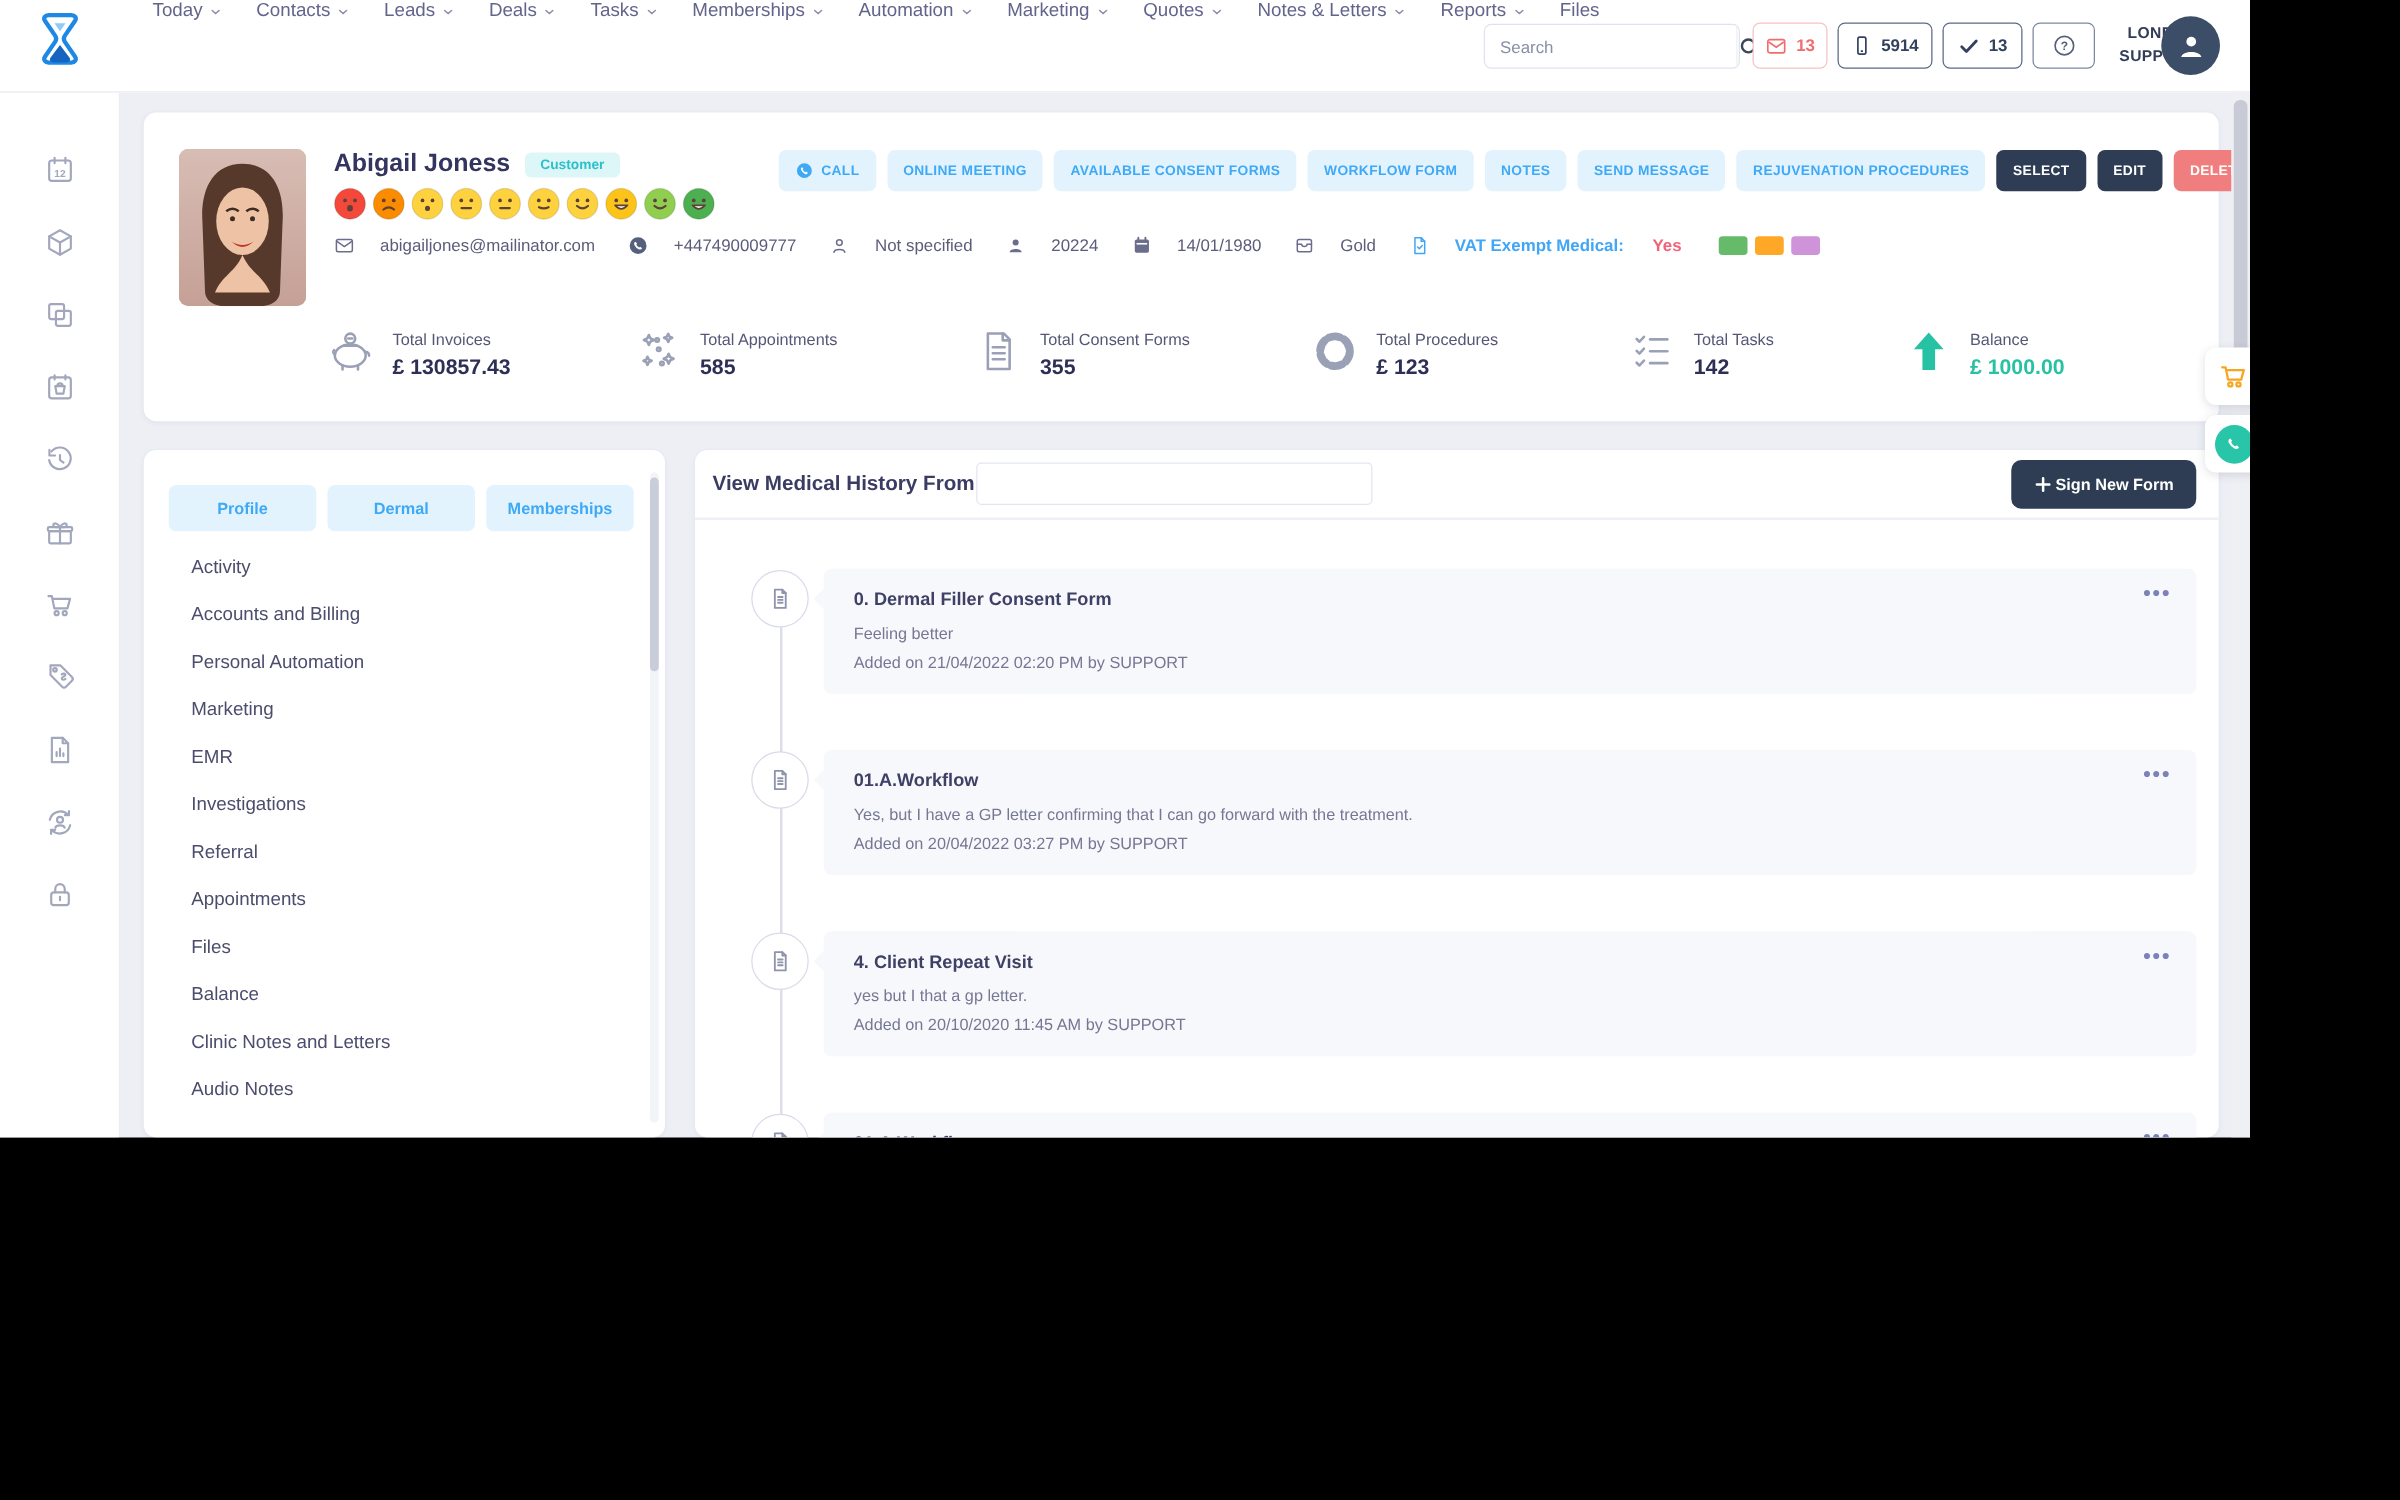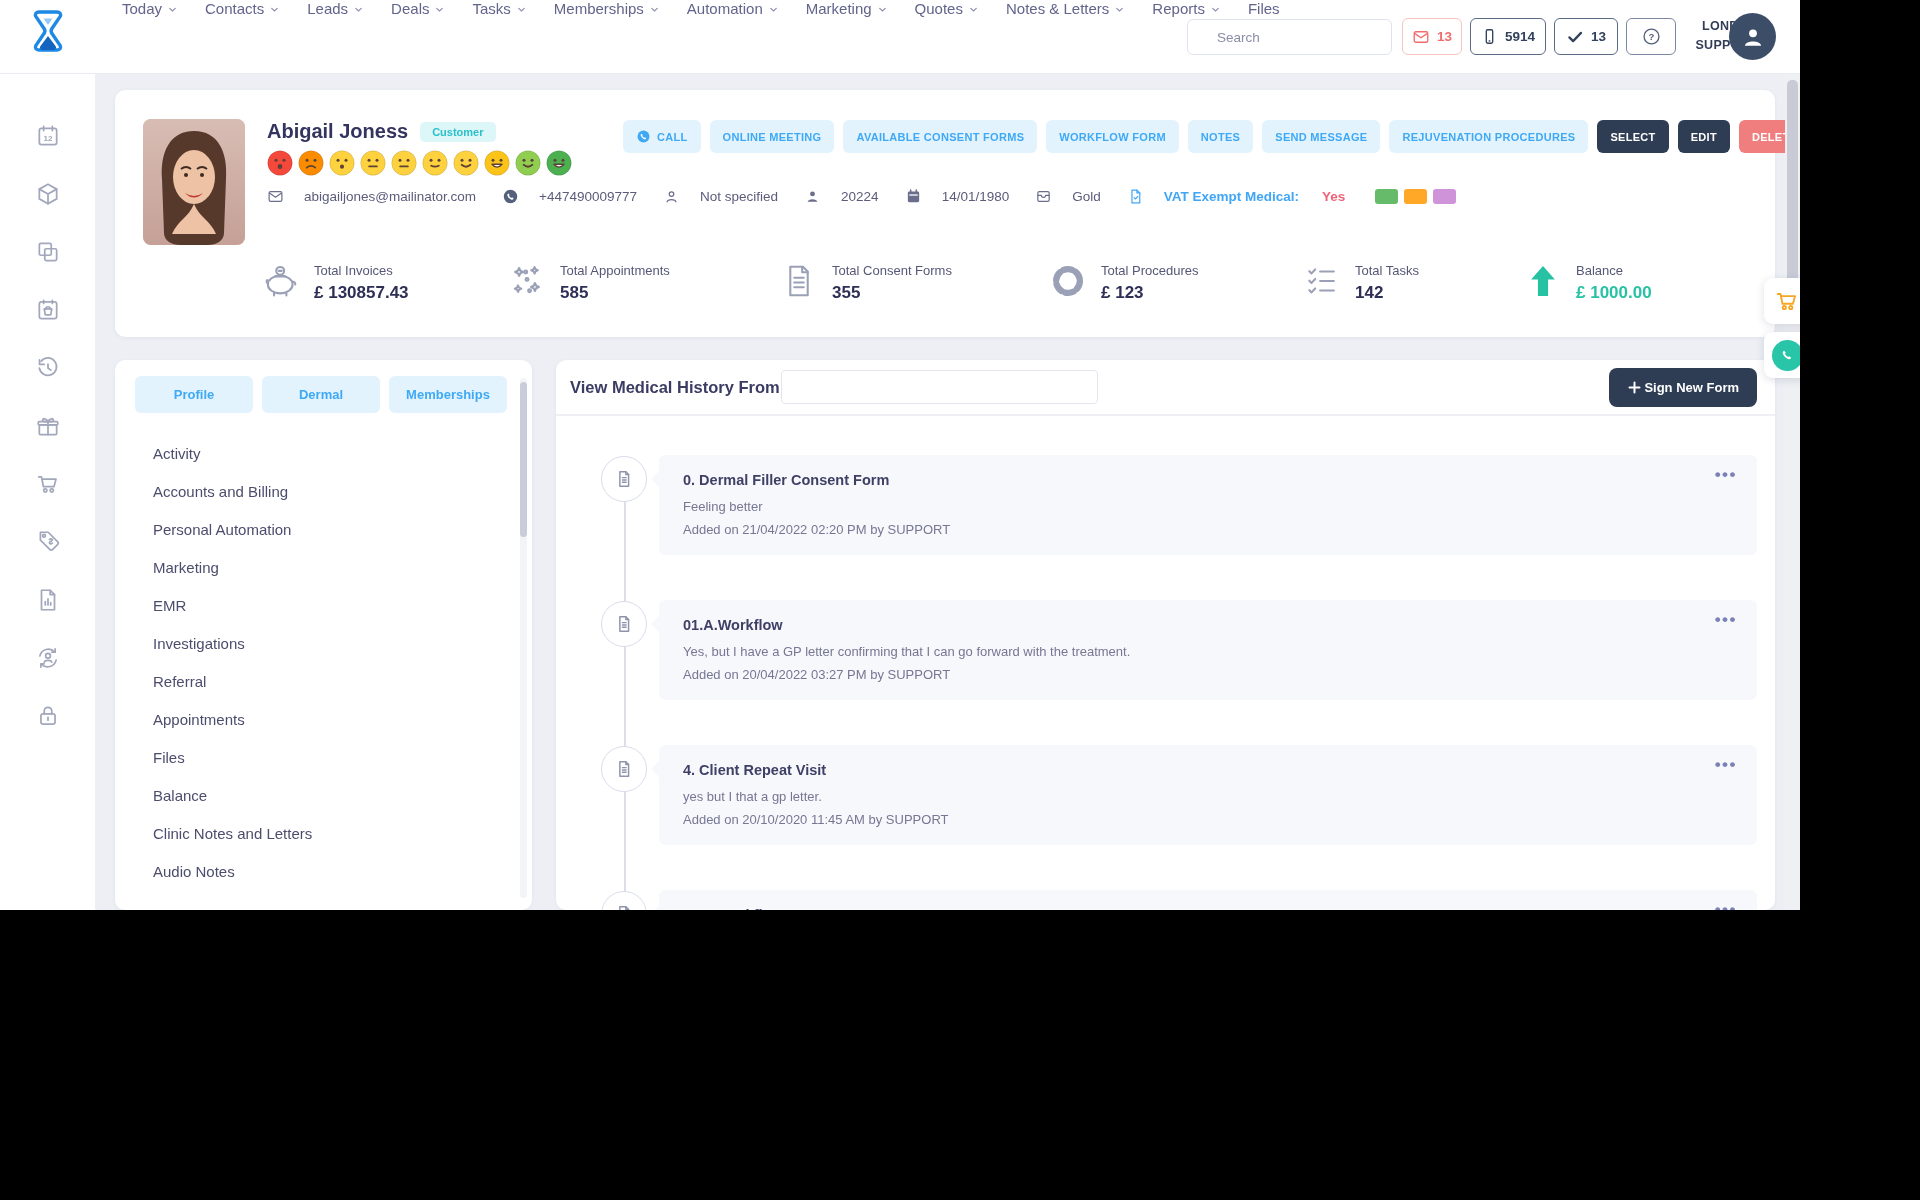--- a/index.html
+++ b/index.html
@@ -6,21 +6,21 @@
   html,body { width:1920px; height:1200px; }
   body { background:#000; font-family:"Liberation Sans",sans-serif; position:relative; overflow:hidden; }
   .content { position:absolute; left:0; top:0; width:1800px; height:910px; background:#edeff5; overflow:hidden; }
 
   
   .topbar { position:absolute; left:0; top:0; width:1800px; height:74px; background:#fff; border-bottom:1px solid #e9ebf2; z-index:20; }
   .logo { position:absolute; left:24px; top:7px; width:48px; height:60px; cursor:pointer; }
   .nav { position:absolute; left:122px; top:0; height:74px; display:flex; align-items:flex-start; gap:27px; }
   .nav-item { display:flex; align-items:center; gap:5px; font-size:15px; font-weight:500; color:#62648c; cursor:pointer; white-space:nowrap; }
   .nav-item svg { margin-top:2px; }
-  .search-wrap { position:absolute; left:1187px; top:19px; width:205px; height:36px; border:1px solid #dfe3ed; border-radius:6px; background:#fff; display:flex; align-items:center;padding-left:17px; }
+  .search-wrap { position:absolute; left:1187px; top:19px; width:205px; height:36px; border:1px solid #dfe3ed; border-radius:6px; background:#fff; display:flex; align-items:center; }
   .search-wrap input { flex:1; border:none; outline:none; padding:0 12px; font-size:13.5px; color:#3c3d5e; font-family:inherit; background:transparent; }
   .search-wrap input::placeholder { color:#8a8da6; }
   .search-btn { width:40px; height:100%; display:flex; align-items:center; justify-content:center; border-left:1px solid #eef0f6; cursor:pointer; color:#3c465a; }
   .tb-btn { position:absolute; top:18px; height:37px; border-radius:6px; background:#fff; display:flex; align-items:center; justify-content:center; gap:7px; font-size:13.5px; font-weight:700; cursor:pointer; }
   .tb-mail  { left:1402px; width:60px; border:1px solid #f6c3c3; color:#f16d6d; }
   .tb-phone { left:1470px; width:76px; border:1px solid #5b6a85; color:#32415c; }
   .tb-check { left:1554px; width:64px; border:1px solid #5b6a85; color:#32415c; }
   .tb-help  { left:1626px; width:50px; border:1px solid #7c88a0; color:#55607a; }
   .tb-user { position:absolute; left:1672px; top:17px; width:86px; text-align:right; font-size:12.5px; font-weight:700; color:#333d58; line-height:1.55; letter-spacing:.3px; }
   .tb-avatar { position:absolute; left:1729px; top:13px; width:47px; height:47px; border-radius:50%; background:#3c4d68; display:flex; align-items:center; justify-content:center; color:#fff; cursor:pointer; }
@@ -52,21 +52,21 @@
   .stat { position:absolute; display:flex; gap:14px; align-items:center; }
   .stat .s-label { font-size:13px; color:#565776; margin-bottom:5px; }
   .stat .s-value { font-size:17px; font-weight:700; color:#2e2f55; }
   .stat.accent .s-value { color:#27c1a4; }
   .stat-icon { color:#9aa0b5; }
 
   
   .left-panel { position:absolute; left:115px; top:360px; width:417px; height:550px; background:#fff; border-radius:10px; box-shadow:0 1px 4px rgba(40,50,90,.06); overflow:hidden; }
   .lp-track { position:absolute; right:5px; top:18px; width:7px; height:520px; background:#f3f4f8; border-radius:4px; }
   .lp-thumb { position:absolute; right:5px; top:22px; width:7px; height:155px; background:#c9cdd9; border-radius:4px; cursor:pointer; }
-  .tabs { position:absolute; left:20px; top:16px; display:flex; gap:9px;align-items:flex-end; }
+  .tabs { position:absolute; left:20px; top:28px; display:flex; gap:9px;align-items:flex-end; }
   .tab { width:118px; height:37px; background:#e2f3fe; color:#3fa9f5; font-size:13px; font-weight:600; border:none; border-radius:6px; font-family:inherit; cursor:pointer; }
   .lp-menu { position:absolute; left:0; top:74px; width:100%; }
   .lp-item { height:38px; display:flex; align-items:center; padding-left:38px; font-size:15px; color:#4c4d6d; cursor:pointer; }
 
   
   .mh-card { position:absolute; left:556px; top:360px; width:1219px; height:550px; background:#fff; border-radius:10px; box-shadow:0 1px 4px rgba(40,50,90,.06); overflow:hidden; }
   .mh-head { position:absolute; left:0; top:0; width:100%; height:56px; border-bottom:2px solid #eef0f5; }
   .mh-title { position:absolute; left:14px; top:18px; font-size:16.5px; font-weight:600; color:#3b3c63; }
   .mh-date { position:absolute; left:225px; top:10px; width:317px; height:34px; border:1px solid #e3e6ef; border-radius:4px; font-family:inherit; font-size:13px; color:#3c3d5e; padding:0 10px; outline:none; }
   .mh-sign { position:absolute; right:18px; top:8px; height:39px; padding:0 18px; background:#2e3d54; color:#fff; border:none; border-radius:8px; font-family:inherit; font-size:13px; font-weight:600; display:flex; align-items:center; gap:2px; cursor:pointer; }

